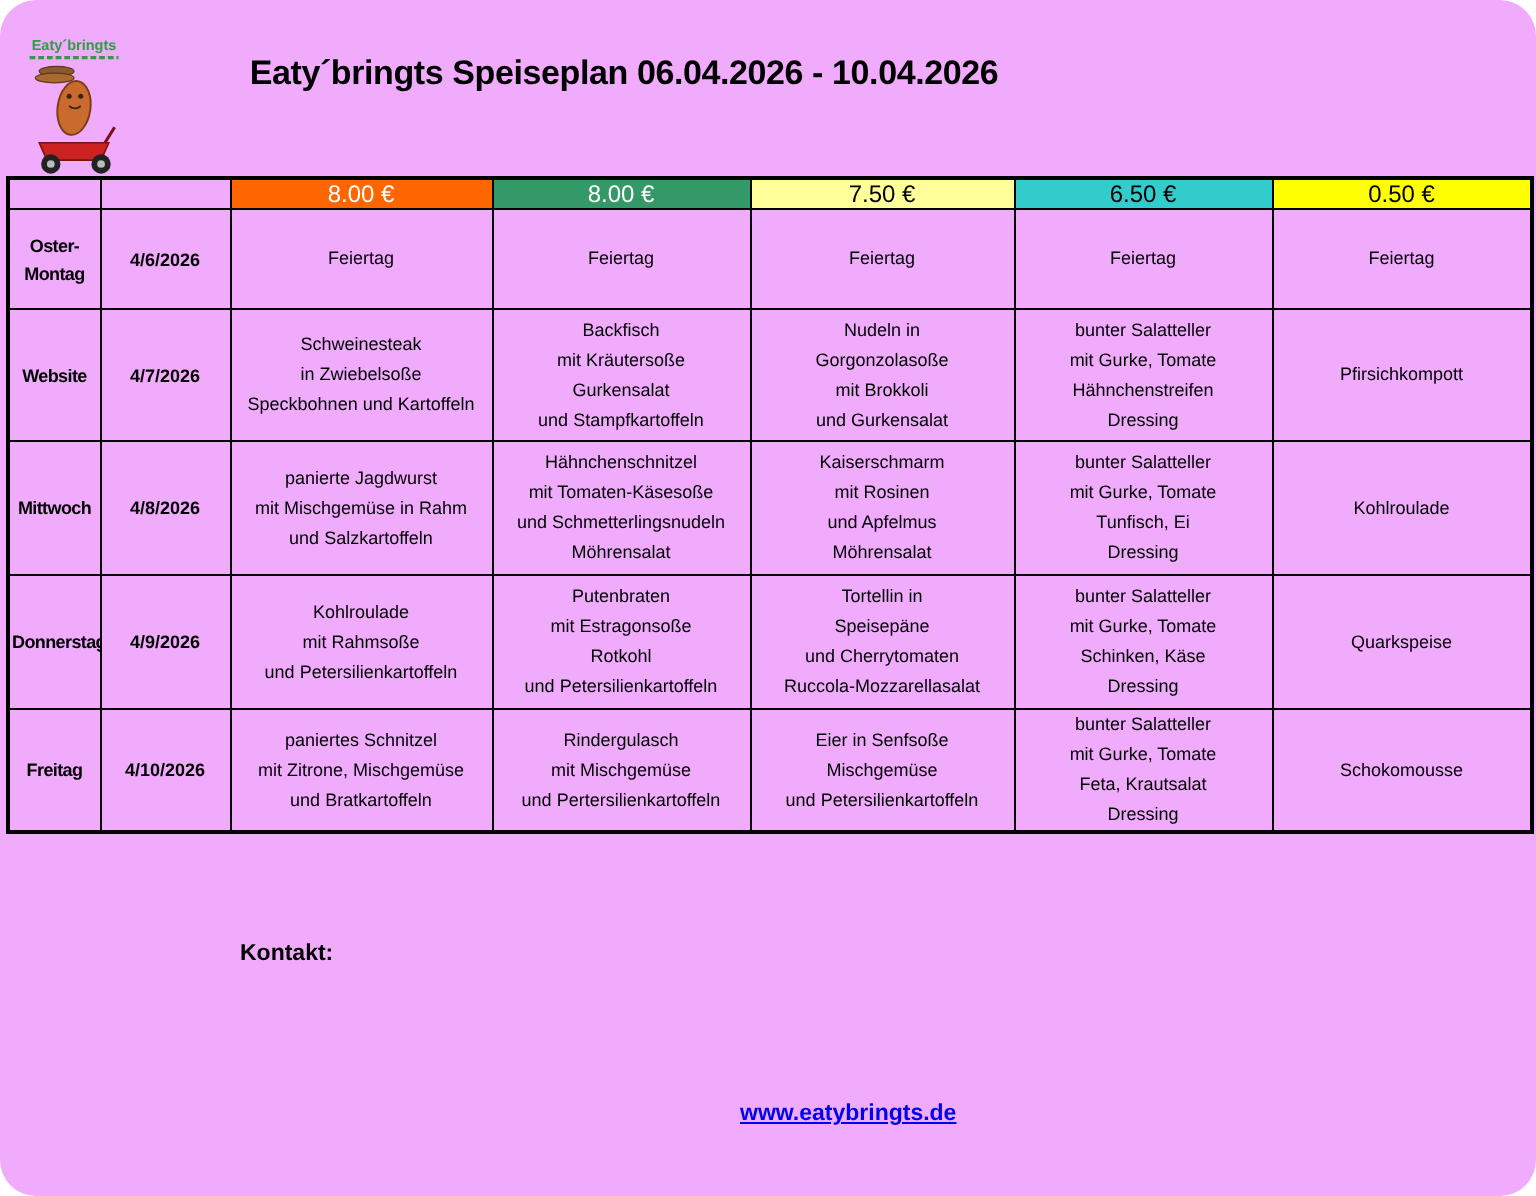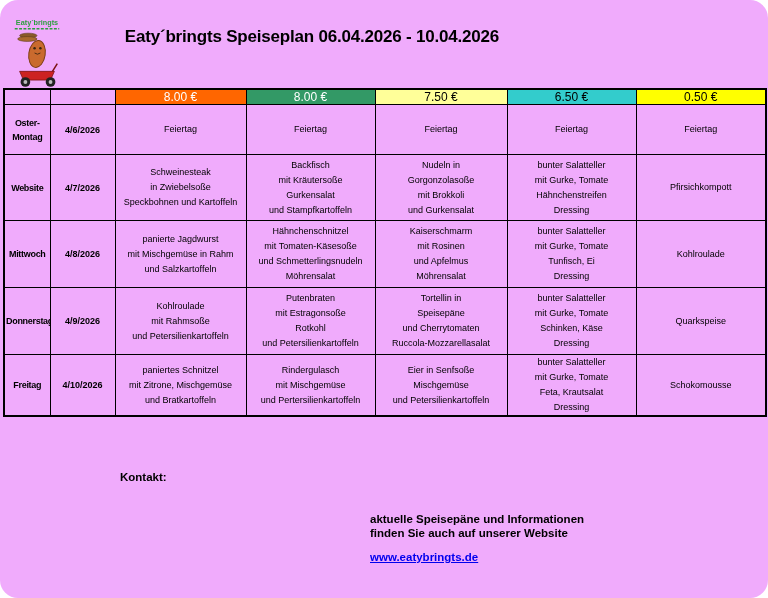--- a/index.html
+++ b/index.html
@@ -190,22 +190,18 @@
 Feta, Krautsalat
 Dressing</td>
       <td class="menu">Schokomousse</td>
     </tr>
     </tbody>
   </table>
 
   <div class="kontakt">Kontakt:</div>
 
 
-  <div class="infoblock">
-    <div>aktuelle Speisepäne und Informationen</div>
-    <div>finden Sie auch auf unserer Website</div>
-  </div>
 
   <div class="web-link">
     <a class="lnk" href="#">www.eatybringts.de</a>
   </div>
 
 </div>
 
 </body></html>

